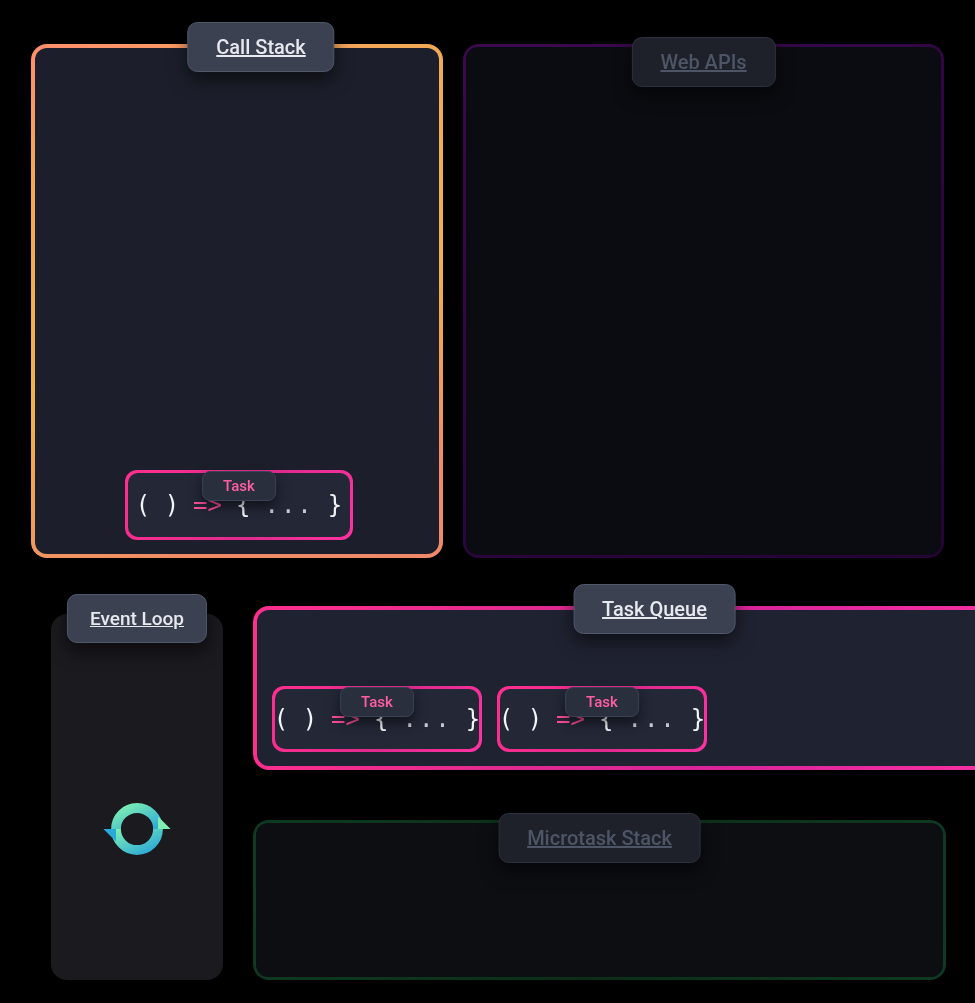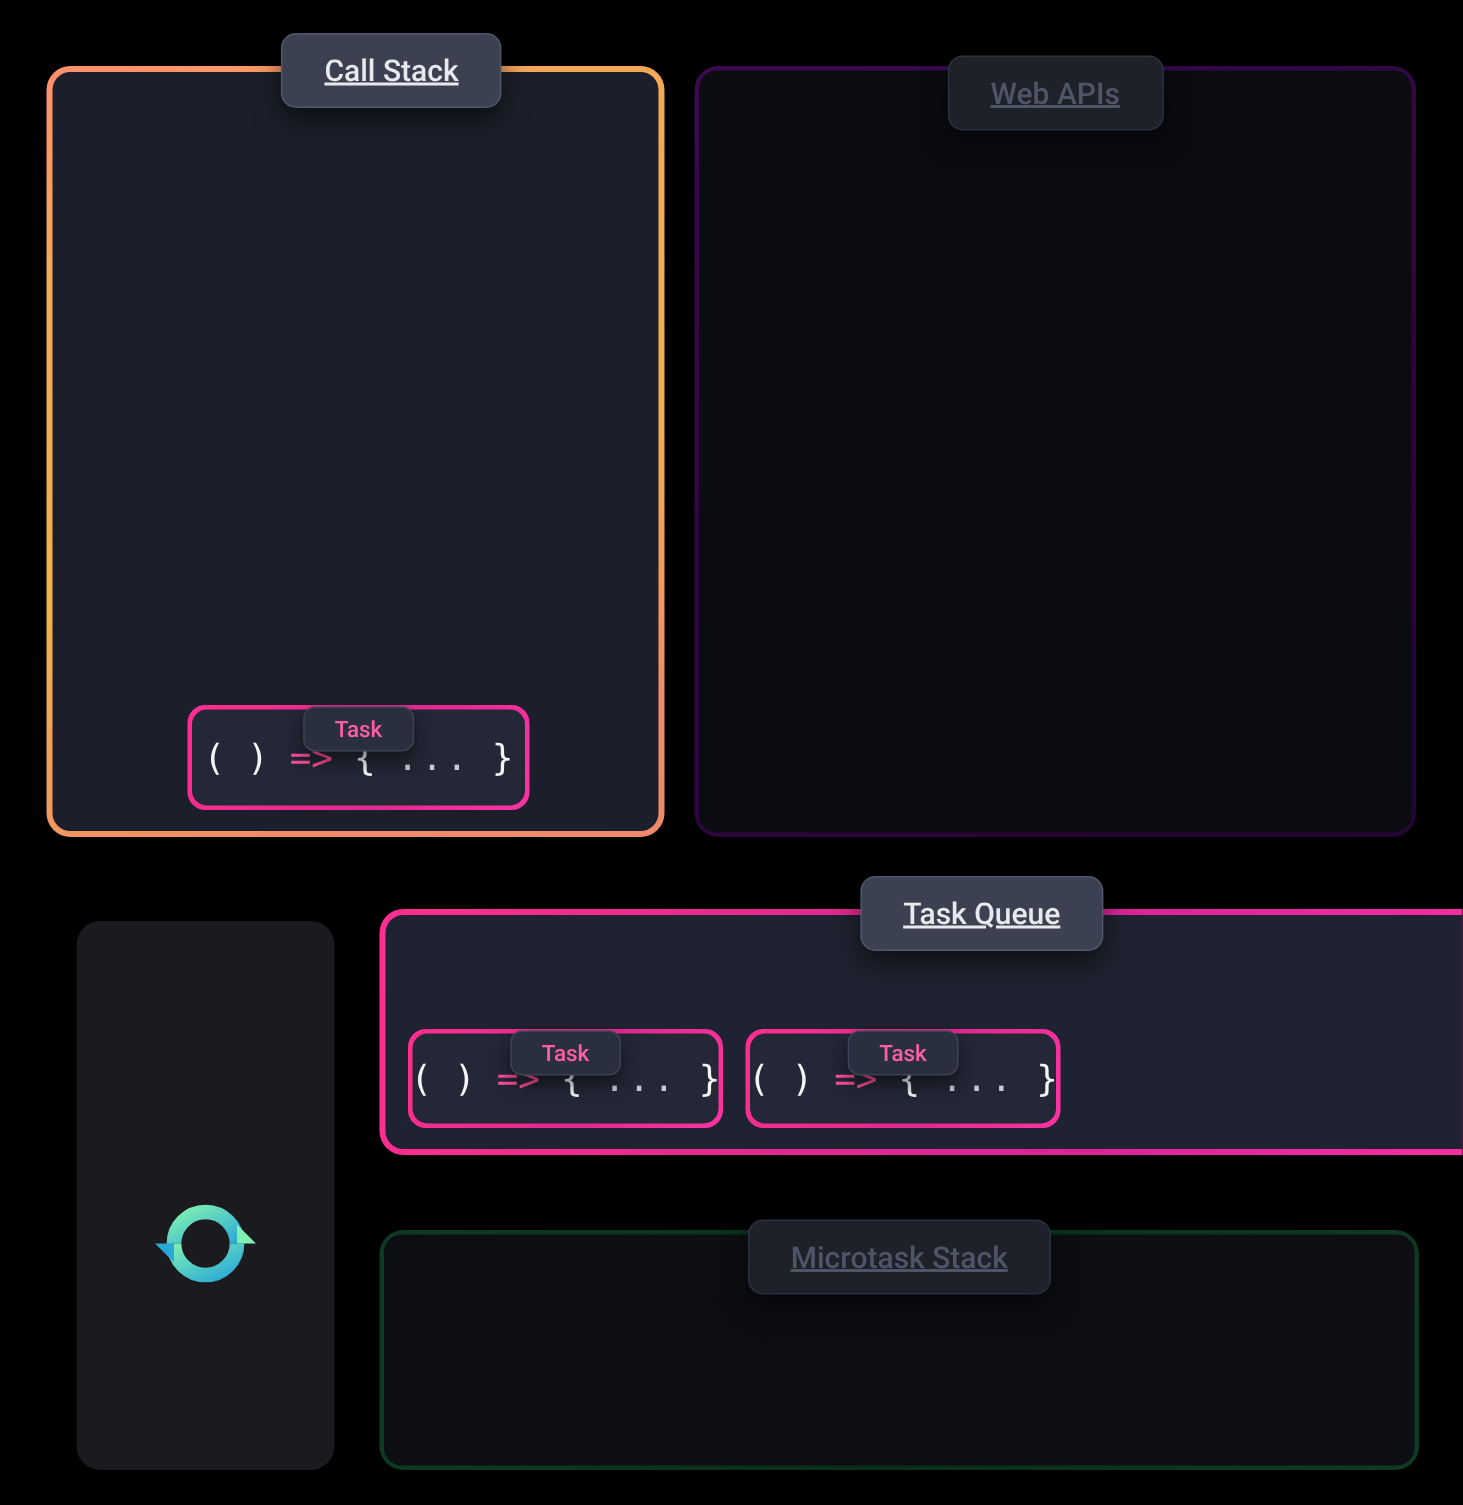--- a/index.html
+++ b/index.html
@@ -199,20 +199,21 @@
     </div>
   </div>
 
   <div class="panel web-apis">
     <div class="panel-inner">
       <div class="tab dim">Web APIs</div>
     </div>
   </div>
 
   <div class="event-loop-panel">
+    <div class="tab">Event Loop</div>
     <div class="loop-icon">
       <svg viewBox="0 0 100 100" width="70" height="70">
         <defs>
           <linearGradient id="g1" x1="0" y1="0" x2="1" y2="1">
             <stop offset="0%" stop-color="#7ff0b2"></stop>
             <stop offset="100%" stop-color="#2aa8d8"></stop>
           </linearGradient>
         </defs>
 
         <path d="M 20 50 A 30 30 0 0 1 80 50" stroke="url(#g1)" stroke-width="14" fill="none" stroke-linecap="butt"></path>

